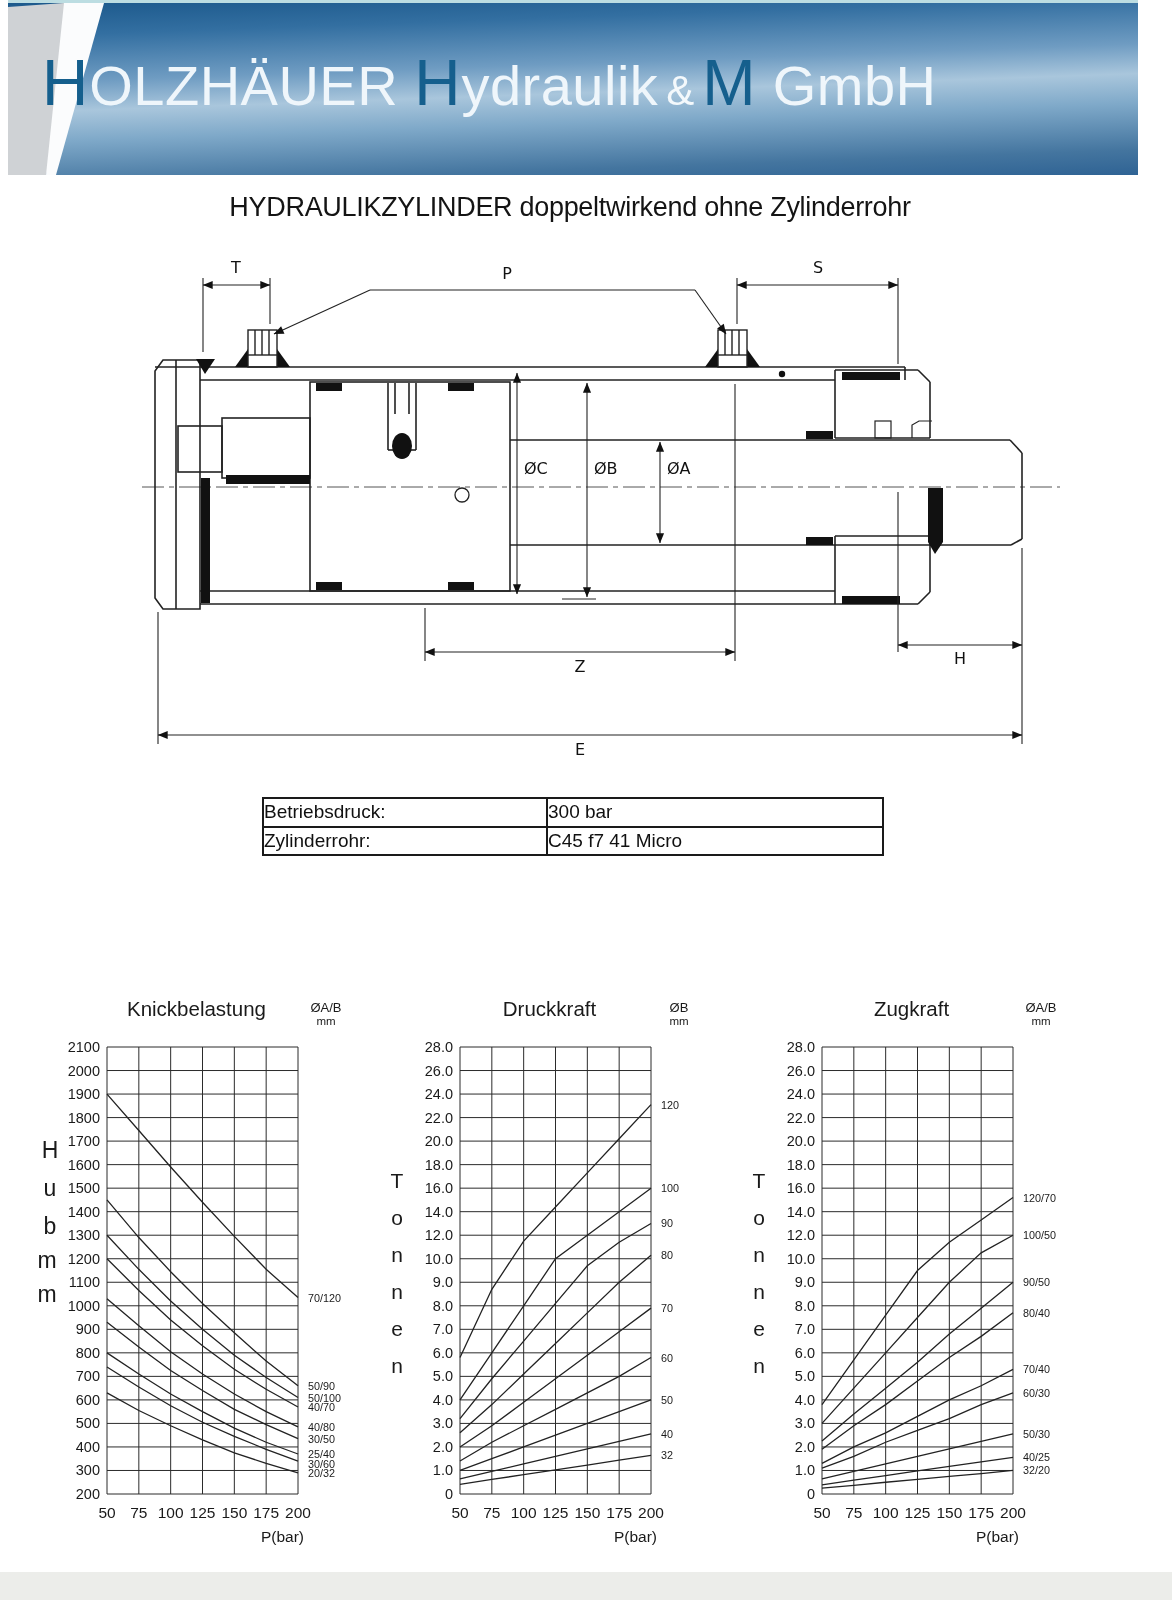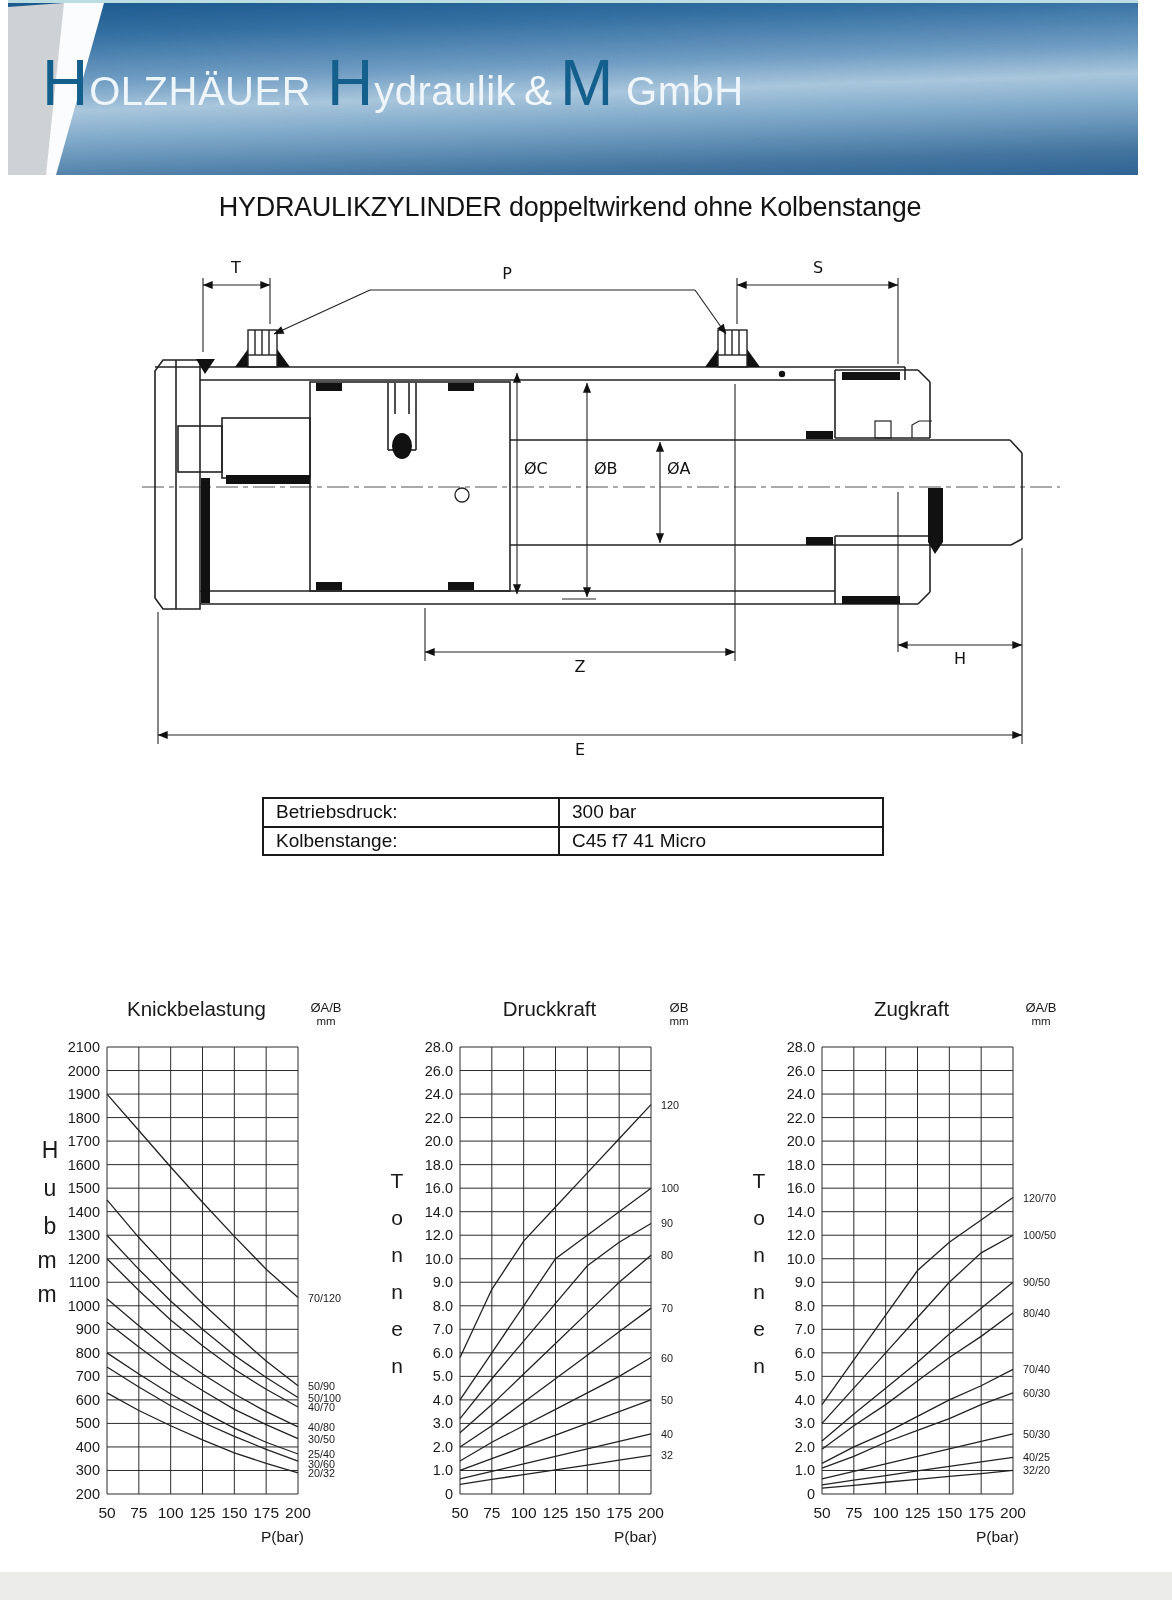--- a/index.html
+++ b/index.html
@@ -5,55 +5,55 @@
   html,body{margin:0;padding:0;background:#ffffff;}
   .page{position:relative;width:1172px;height:1600px;background:#fff;overflow:hidden;
         font-family:"Liberation Sans",sans-serif;color:#111;}
   
   .banner{position:absolute;left:8px;top:0;width:1130px;height:172px;
           background:linear-gradient(178deg,#1c598c 0%,#336fa1 16%,#6f9cc2 38%,#a9c6dc 52%,#7fa9c9 66%,#44759f 88%,#2f6394 100%);
           border-top:3px solid #bcdde2;overflow:hidden;}
   .banner-ornament{position:absolute;left:0;top:0;}
   .banner-text{position:absolute;left:34px;top:0;height:160px;display:flex;align-items:baseline;white-space:pre;}
   .banner-text .big{font-size:64px;color:#155f8d;letter-spacing:1px;line-height:160px;}
-  .banner-text .small{font-size:40px;color:#eff6fb;letter-spacing:0.5px;}
+  .banner-text .small{font-size:56px;color:#eff6fb;letter-spacing:0.5px;}
   .banner-text .amp{font-size:42px;color:#f4f9fc;margin:0 8px;}
   .banner-text .gap{display:inline-block;width:16px;}
   
   .doc-title{position:absolute;left:0;top:192px;width:1140px;text-align:center;
              font-size:27px;letter-spacing:-0.3px;color:#141414;}
   
   .drawing{position:absolute;left:130px;top:252px;}
   .dimtext{font:16px "DejaVu Sans",sans-serif;fill:#111;text-anchor:middle;}
   .dimtext.start{text-anchor:start;}
   
   .spec-table{position:absolute;left:262px;top:797px;width:622px;border-collapse:collapse;
               font-size:19px;color:#101010;}
-  .spec-table td{border:2px solid #1a1a1a;height:26.5px;padding:0 4px 0 12px;}
+  .spec-table td{border:2px solid #1a1a1a;height:26.5px;padding:0 4px 0 0;}
   .spec-table td.c1{width:278px;}
   
   #charts-canvas{position:absolute;left:0;top:1000px;}
   
   .footer-band{position:absolute;left:0;top:1572px;width:1172px;height:28px;background:#ecedea;}
 </style>
 </head>
 <body>
 
 <div class="page">
 
   <div class="banner">
     <svg class="banner-ornament" width="120" height="172">
       <polygon points="0,4 56,0 90,0 38,172 0,172" fill="#cfd2d5"></polygon>
       <polygon points="56,0 96,0 48,172 38,172" fill="#fbfcfd"></polygon>
     </svg>
     <div class="banner-text"><span class="big">H</span><span class="small">OLZHÄUER</span><span class="gap"></span><span class="big">H</span><span class="small">ydraulik</span><span class="amp">&amp;</span><span class="big">M</span><span class="small"> GmbH</span>
     </div>
   </div>
 
-  <div class="doc-title">HYDRAULIKZYLINDER doppeltwirkend ohne Kolbenstange</div>
+  <div class="doc-title">HYDRAULIKZYLINDER doppeltwirkend ohne Zylinderrohr</div>
 
   <svg class="drawing" width="940" height="525" viewBox="0 0 940 525">
     <defs>
       <marker id="arr" viewBox="0 0 10 10" refX="9.3" refY="5" markerWidth="10" markerHeight="10" orient="auto-start-reverse">
         <path d="M0.5,1.3 L9.5,5 L0.5,8.7 Z" fill="#111"></path>
       </marker>
     </defs>
 
     <line x1="12" y1="235" x2="930" y2="235" stroke="#555" stroke-width="1" stroke-dasharray="22 5 5 5"></line>
 
@@ -186,21 +186,21 @@
     </g>
   </svg>
 
   <table class="spec-table">
     <tbody>
       <tr>
         <td class="c1">Betriebsdruck:</td>
         <td>300 bar</td>
       </tr>
       <tr>
-        <td class="c1">Kolbenstange:</td>
+        <td class="c1">Zylinderrohr:</td>
         <td>C45 f7 41 Micro</td>
       </tr>
     </tbody>
   </table>
 
   <svg id="charts-canvas" width="1172" height="600" viewBox="0 1000 1172 600">
       <g>
         <line x1="107" y1="1047" x2="298" y2="1047" stroke="#2b2b2b" stroke-width="1"></line>
         <text x="100" y="1052" font-size="14.5" text-anchor="end" fill="#1a1a1a" font-family="&quot;Liberation Sans&quot;,sans-serif">2100</text>
         <line x1="107" y1="1070.5263157894738" x2="298" y2="1070.5263157894738" stroke="#2b2b2b" stroke-width="1"></line>

